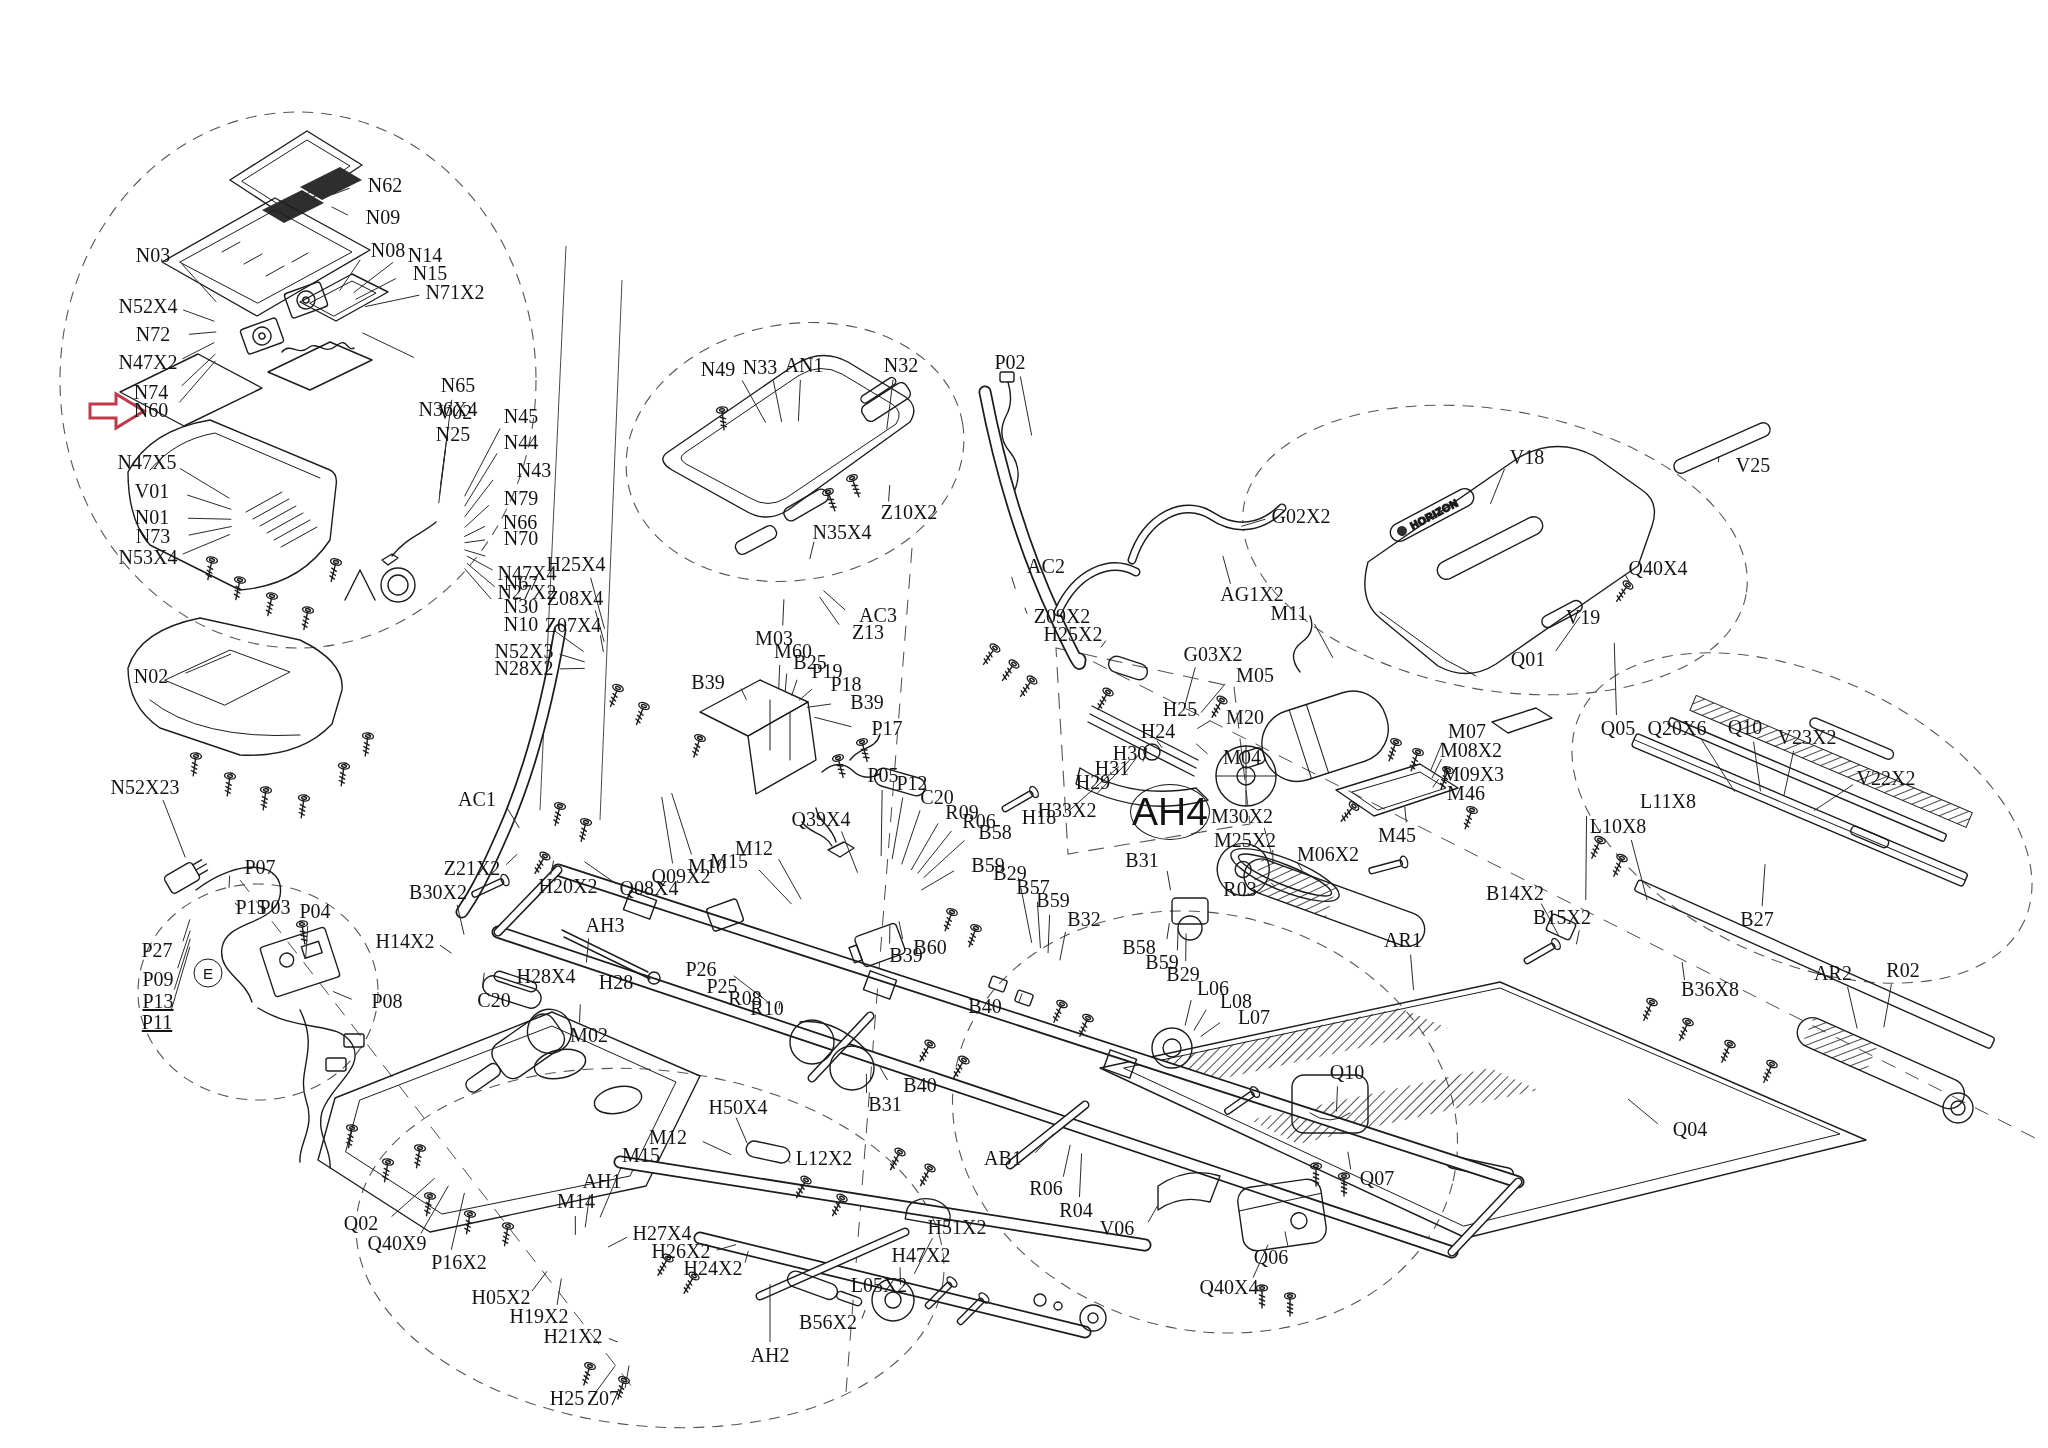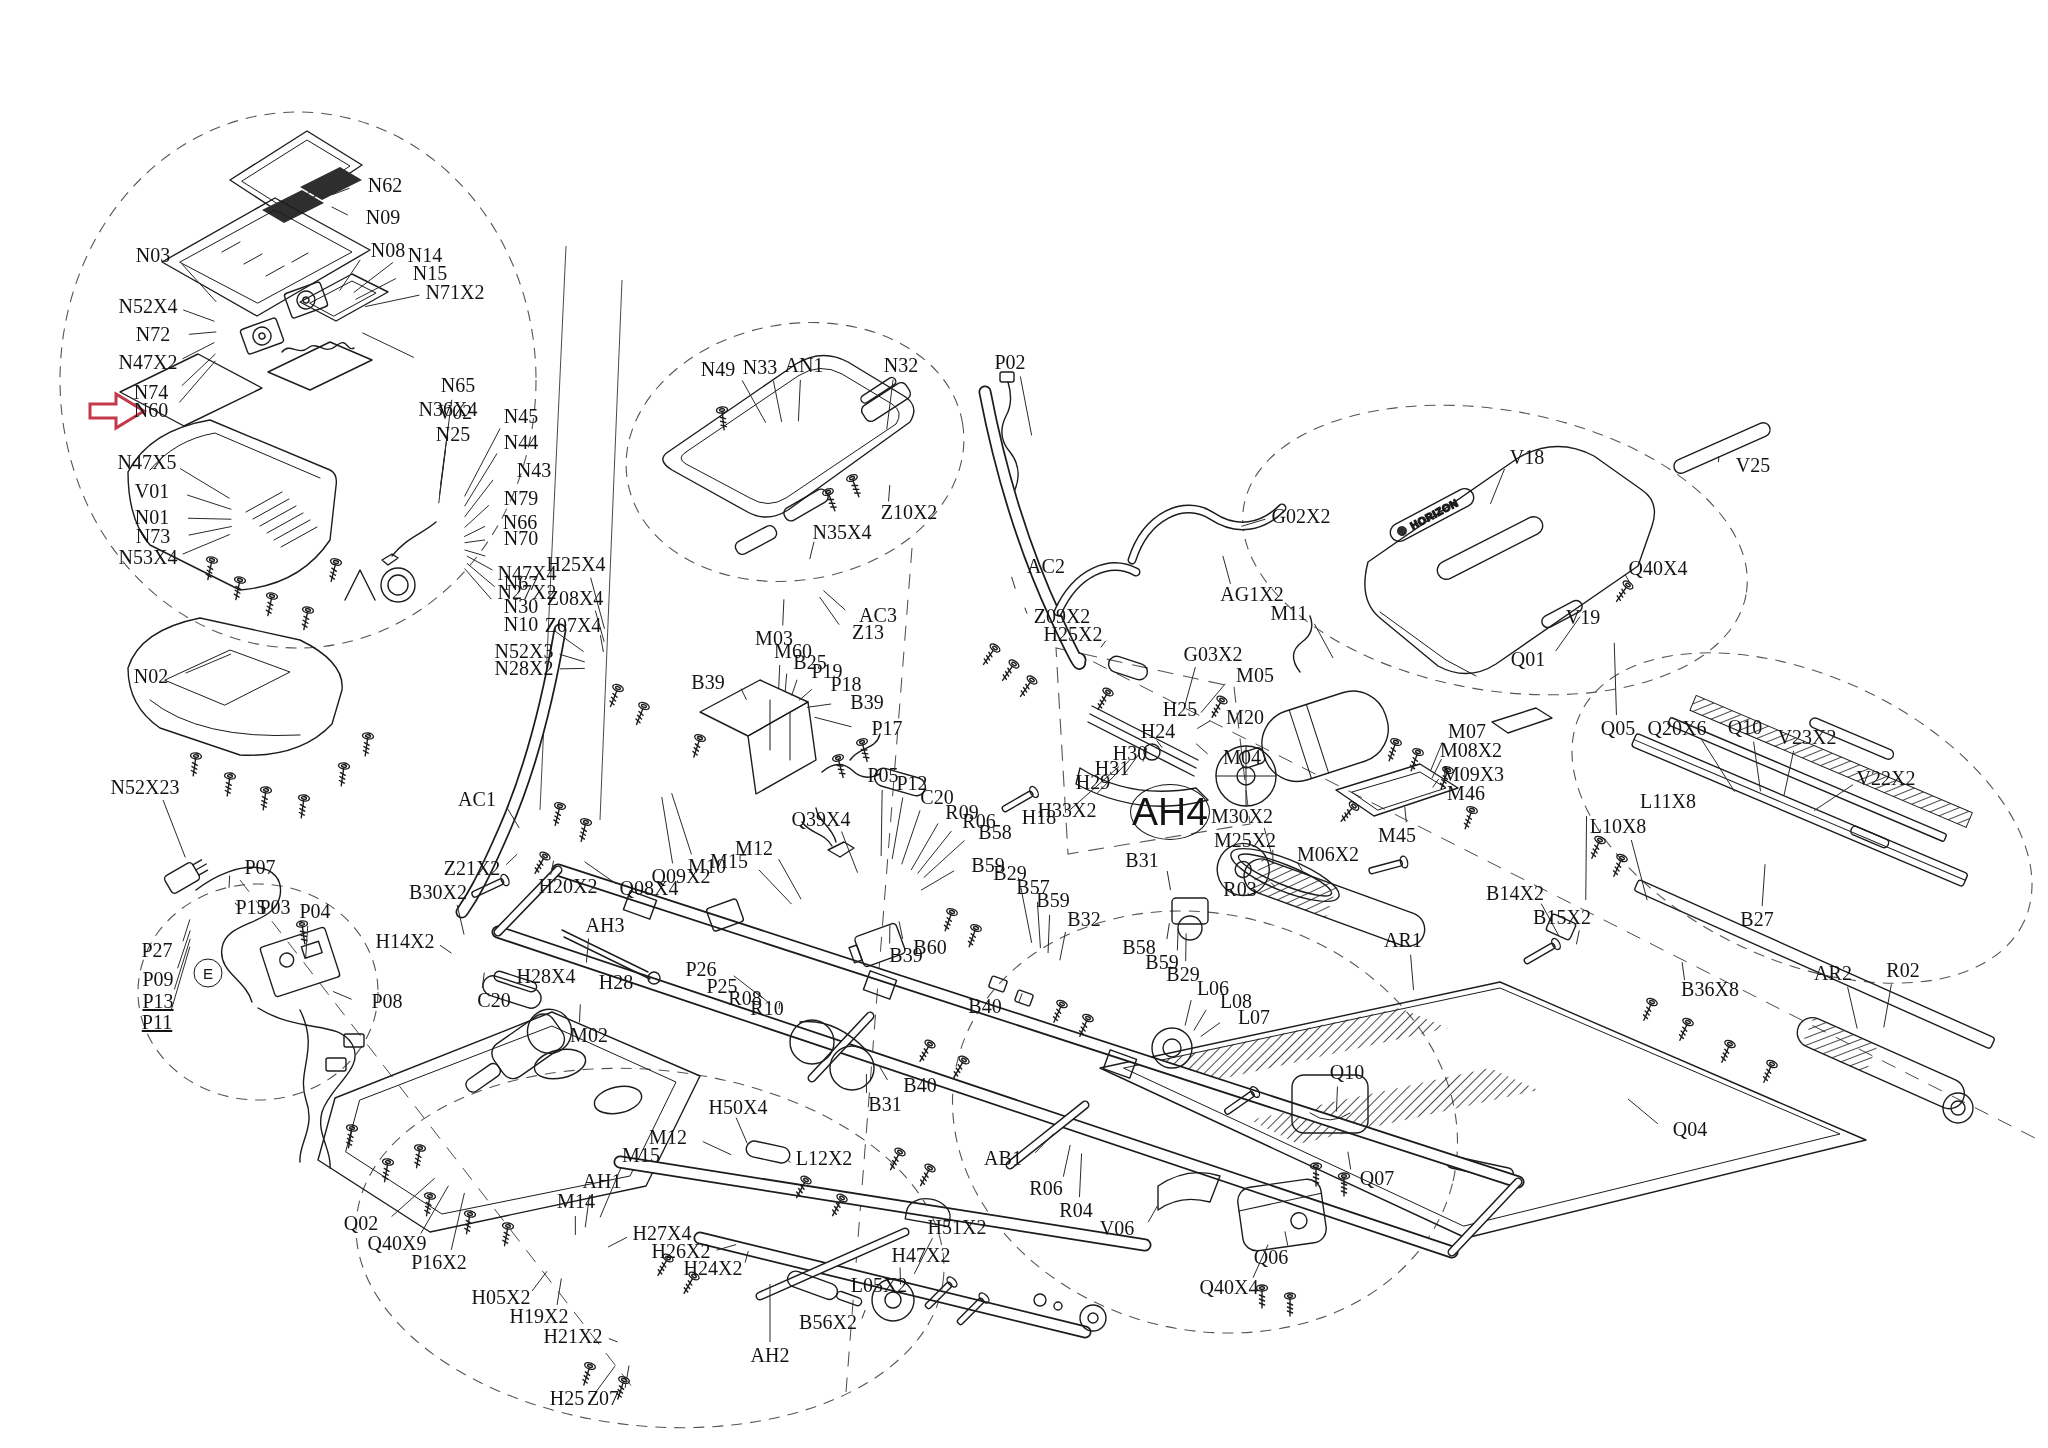--- a/index.html
+++ b/index.html
@@ -791,21 +791,21 @@
       <div class="plabel" style="left: 710px; top: 1108px; margin-left: 28px;">H50X4</div>
       <div class="plabel" style="left: 668px; top: 1138px;">M12</div>
       <div class="plabel" style="left: 641px; top: 1156px;">M15</div>
       <div class="plabel" style="left: 602px; top: 1182px;">AH1</div>
       <div class="plabel" style="left: 576px; top: 1202px;">M14</div>
       <div class="plabel" style="left: 662px; top: 1234px;">H27X4</div>
       <div class="plabel" style="left: 681px; top: 1252px;">H26X2</div>
       <div class="plabel" style="left: 713px; top: 1269px;">H24X2</div>
       <div class="plabel" style="left: 361px; top: 1224px;">Q02</div>
       <div class="plabel" style="left: 397px; top: 1244px;">Q40X9</div>
-      <div class="plabel" style="left: 439px; top: 1263px;">P16X2</div>
+      <div class="plabel" style="left: 459px; top: 1263px;">P16X2</div>
       <div class="plabel" style="left: 501px; top: 1298px;">H05X2</div>
       <div class="plabel" style="left: 539px; top: 1317px;">H19X2</div>
       <div class="plabel" style="left: 573px; top: 1337px;">H21X2</div>
       <div class="plabel" style="left: 567px; top: 1399px;">H25</div>
       <div class="plabel" style="left: 603px; top: 1399px;">Z07</div>
       <div class="plabel" style="left: 824px; top: 1159px;">L12X2</div>
       <div class="plabel" style="left: 957px; top: 1228px;">H51X2</div>
       <div class="plabel" style="left: 921px; top: 1256px;">H47X2</div>
       <div class="plabel" style="left: 879px; top: 1286px;">L05X2</div>
       <div class="plabel" style="left: 828px; top: 1323px;">B56X2</div>

